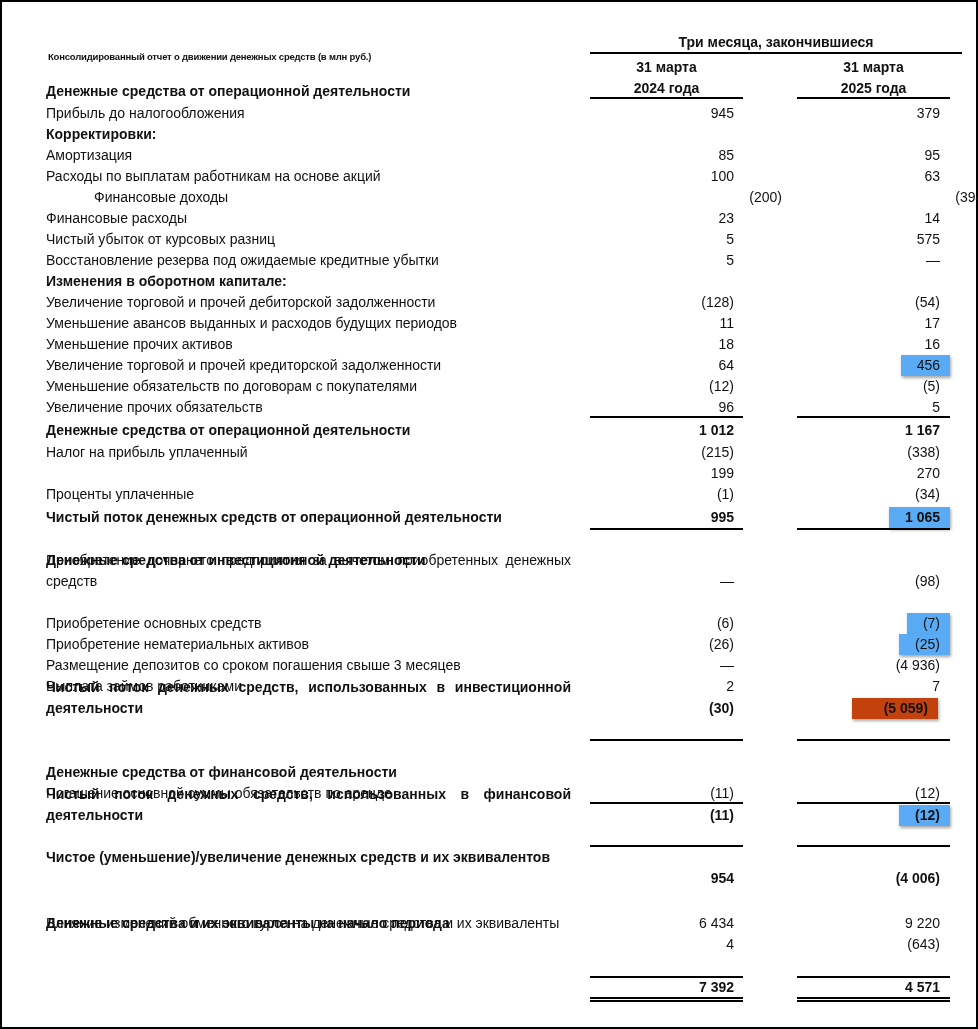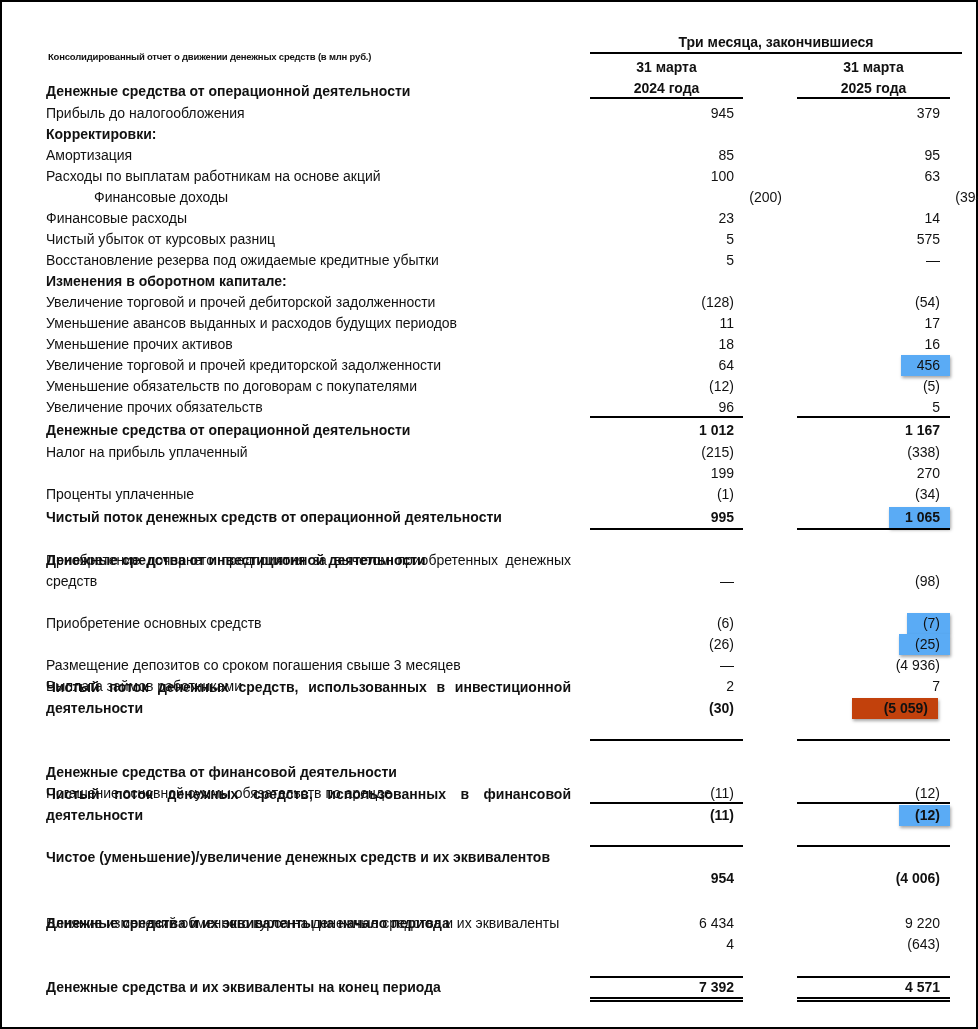--- a/index.html
+++ b/index.html
@@ -161,20 +161,21 @@
       <span class="label">Приобретение дочернего предприятия за вычетом приобретенных денежных средств</span>
       <span class="v1">—</span>
       <span class="v2">(98)</span>
     </div>
     <div class="row" style="top: 613px;">
       <span class="label">Приобретение основных средств</span>
       <span class="v1">(6)</span>
       <span class="v2 hl" style="padding-left: 16px; padding-right: 10px; right: 0px; background: rgb(90, 171, 245);">(7)</span>
     </div>
     <div class="row" style="top: 634px;">
+      <span class="label">Приобретение нематериальных активов</span>
       <span class="v1">(26)</span>
       <span class="v2 hl" style="padding-left: 16px; padding-right: 10px; right: 0px; background: rgb(90, 171, 245);">(25)</span>
     </div>
     <div class="row" style="top: 655px;">
       <span class="label">Размещение депозитов со сроком погашения свыше 3 месяцев</span>
       <span class="v1">—</span>
       <span class="v2">(4 936)</span>
     </div>
     <div class="row" style="top: 676px;">
       <span class="label">Выплата займов работниками</span>
@@ -210,21 +211,20 @@
       <span class="label">Денежные средства и их эквиваленты на начало периода</span>
       <span class="v1" style="font-weight: normal;">6 434</span>
       <span class="v2" style="font-weight: normal;">9 220</span>
     </div>
     <div class="row two" style="top: 913px;">
       <span class="label">Влияние изменений обменного курса на денежные средства и их эквиваленты</span>
       <span class="v1">4</span>
       <span class="v2">(643)</span>
     </div>
     <div class="row bold" style="top: 977px;">
-      <span class="label">Денежные средства и их эквиваленты на конец периода</span>
       <span class="v1">7 392</span>
       <span class="v2">4 571</span>
     </div>
     <div class="rule c1" style="top: 416px;"></div>
     <div class="rule c2" style="top: 416px;"></div>
     <div class="rule c1" style="top: 528px;"></div>
     <div class="rule c2" style="top: 528px;"></div>
     <div class="rule c1" style="top: 739px;"></div>
     <div class="rule c2" style="top: 739px;"></div>
     <div class="rule c1" style="top: 802px;"></div>

